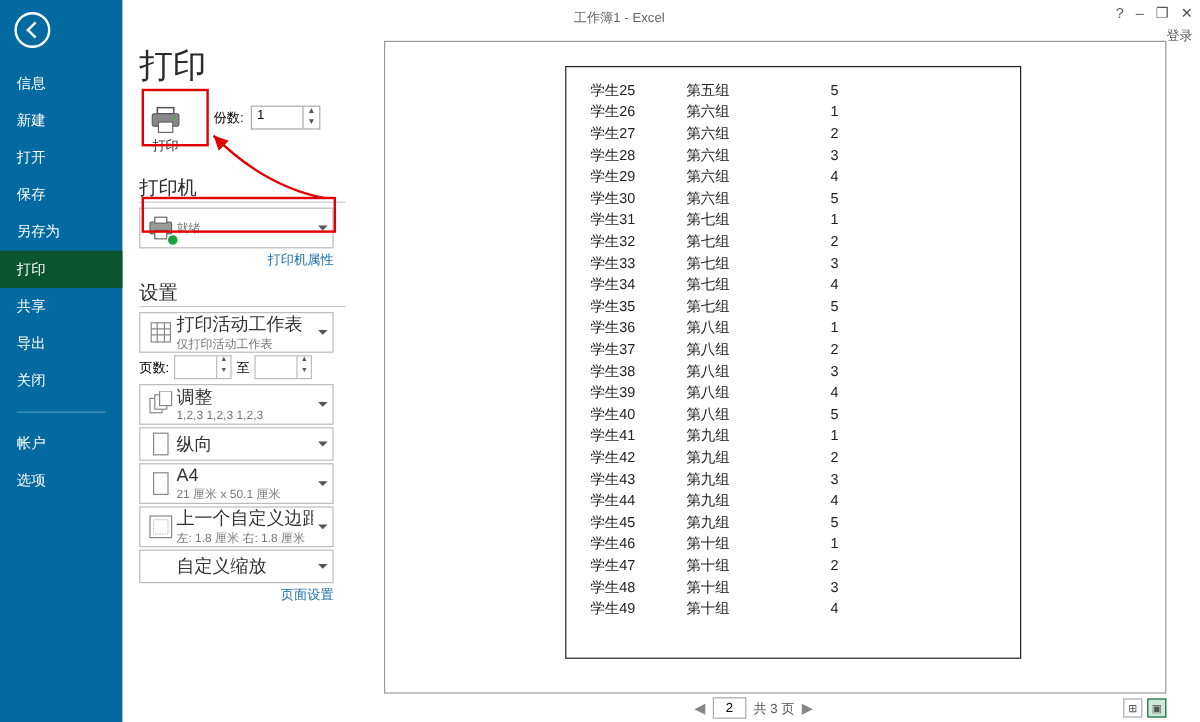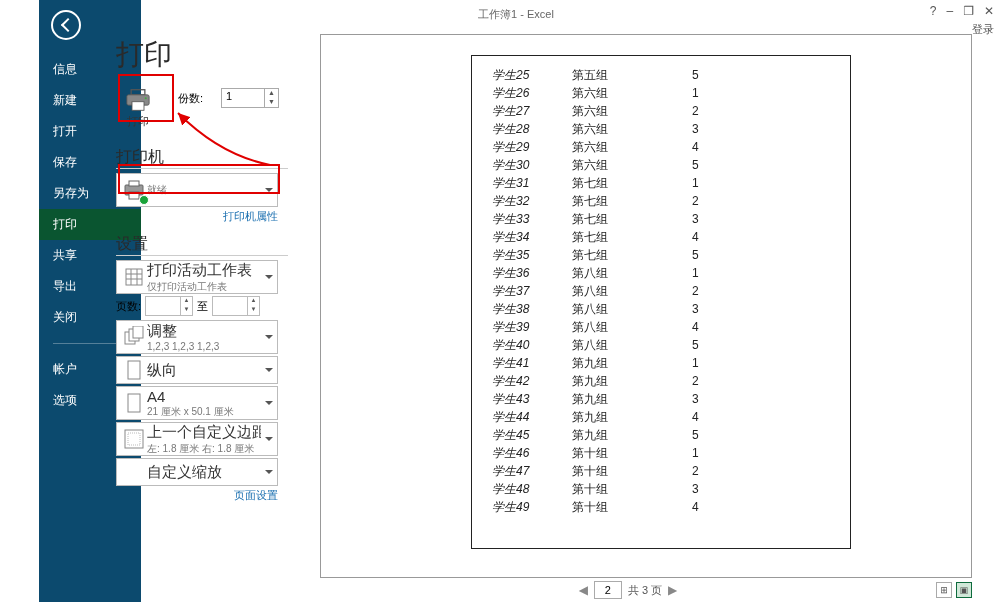--- a/index.html
+++ b/index.html
@@ -6,21 +6,21 @@
 body { width: 1000px; height: 602px; background: #fff; overflow: hidden; position: relative; }
 
 
 .titlebar { position: absolute; top: 0; left: 0; right: 0; height: 28px; display: flex; align-items: center; justify-content: center; background: #fff; }
 .titlebar-title { font-size: 11px; color: #666; margin-left: 32px; }
 .titlebar-icons { position: absolute; right: 6px; top: 4px; display: flex; gap: 10px; align-items: center; color: #555; font-size: 12px; }
 .titlebar-icons span { cursor: default; }
 .login-text { position: absolute; right: 6px; top: 22px; font-size: 11px; color: #555; }
 
 
-.sidebar { position: absolute; top: 0; left: 0; bottom: 0; width: 102px; background: #0c4a6e; color: #fff; padding-top: 6px; margin-left: 39px; }
+.sidebar { position: absolute; top: 0; left: 0; bottom: 0; width: 102px; background: #0369a1; color: #fff; padding-top: 6px; }
 .back-circle { width: 30px; height: 30px; border: 2px solid #fff; border-radius: 50%; margin: 4px 0 14px 12px; display: flex; align-items: center; justify-content: center; }
 .back-arrow { width: 10px; height: 10px; border-left: 2px solid #fff; border-bottom: 2px solid #fff; transform: rotate(45deg); margin-left: 3px; }
 .nav-item { padding: 7px 14px; font-size: 12px; cursor: pointer; }
 .nav-item.active { background: #0a5530; }
 .nav-sep { height: 1px; background: rgba(255,255,255,0.3); margin: 10px 14px; }
 
 
 .main { position: absolute; left: 102px; top: 28px; right: 0; bottom: 0; display: flex; }
 
 
@@ -31,21 +31,21 @@
 .red-box-1 { left: 118px; top: 74px; width: 56px; height: 48px; }
 .red-box-2 { left: 118px; top: 164px; width: 162px; height: 30px; }
 
 .annot-arrow { position: absolute; left: 170px; top: 105px; pointer-events: none; }
 .annot-arrow svg { overflow: visible; }
 
 .print-button-group { display: flex; align-items: flex-start; gap: 18px; margin-bottom: 14px; }
 .print-btn { display: flex; flex-direction: column; align-items: center; gap: 2px; padding: 4px 8px; }
 .printer-svg { width: 28px; height: 24px; }
 .print-btn-label { font-size: 11px; color: #333; }
-.copies-row { display: flex; align-items: center; gap: 18px; font-size: 11px; margin-top: 4px; }
+.copies-row { display: flex; align-items: center; gap: 6px; font-size: 11px; margin-top: 4px; }
 .spinner { width: 58px; height: 20px; border: 1px solid #aaa; display: flex; }
 .spinner-val { flex: 1; padding: 1px 4px; font-size: 11px; }
 .spinner-btns { width: 14px; display: flex; flex-direction: column; border-left: 1px solid #aaa; }
 .spinner-btns div { flex: 1; font-size: 7px; text-align: center; line-height: 8px; color: #555; }
 
 .section-h { font-size: 16px; color: #2a2a2a; margin: 10px 0 4px; font-weight: 400; }
 .section-h.underline { border-bottom: 1px solid #ccc; padding-bottom: 0; }
 
 .combo { width: 162px; height: 34px; border: 1px solid #bbb; display: flex; align-items: center; padding: 2px 16px 2px 4px; position: relative; margin-bottom: 2px; background: #fff; }
 .combo .ico { width: 26px; height: 26px; display: flex; align-items: center; justify-content: center; flex-shrink: 0; }
@@ -62,21 +62,21 @@
 .pages-row .num .v { flex: 1; padding: 1px 3px; }
 .pages-row .num .sp { width: 12px; border-left: 1px solid #bbb; display: flex; flex-direction: column; }
 .pages-row .num .sp div { flex: 1; font-size: 6px; text-align: center; color: #555; line-height: 7px; }
 
 
 .preview-wrap { flex: 1; display: flex; flex-direction: column; padding: 6px 28px 0 18px; }
 .preview-page { flex: 1; background: #fff; border: 1px solid #999; position: relative; overflow: hidden; }
 .preview-inner { position: absolute; left: 150px; top: 20px; right: 120px; bottom: 28px; border: 1px solid #222; padding: 10px 20px; }
 .data-table { font-size: 12px; color: #222; }
 .data-row { display: flex; gap: 20px; line-height: 18px; }
-.data-row .c1 { width: 60px; font-style: italic; }
+.data-row .c1 { width: 60px; }
 .data-row .c2 { width: 60px; }
 .data-row .c3 { width: 80px; text-align: left; padding-left: 40px; }
 
 .preview-footer { height: 24px; display: flex; align-items: center; justify-content: space-between; font-size: 11px; color: #555; }
 .pf-center { display: flex; align-items: center; gap: 6px; }
 .pf-arrow { color: #888; font-size: 12px; cursor: pointer; }
 .pf-input { width: 28px; height: 18px; border: 1px solid #aaa; text-align: center; font-size: 11px; }
 .pf-right { display: flex; gap: 4px; }
 .pf-ico { width: 16px; height: 16px; border: 1px solid #aaa; display: flex; align-items: center; justify-content: center; font-size: 9px; }
 .pf-ico.active { background: #d0e8d8; border-color: #0e6b3d; }

